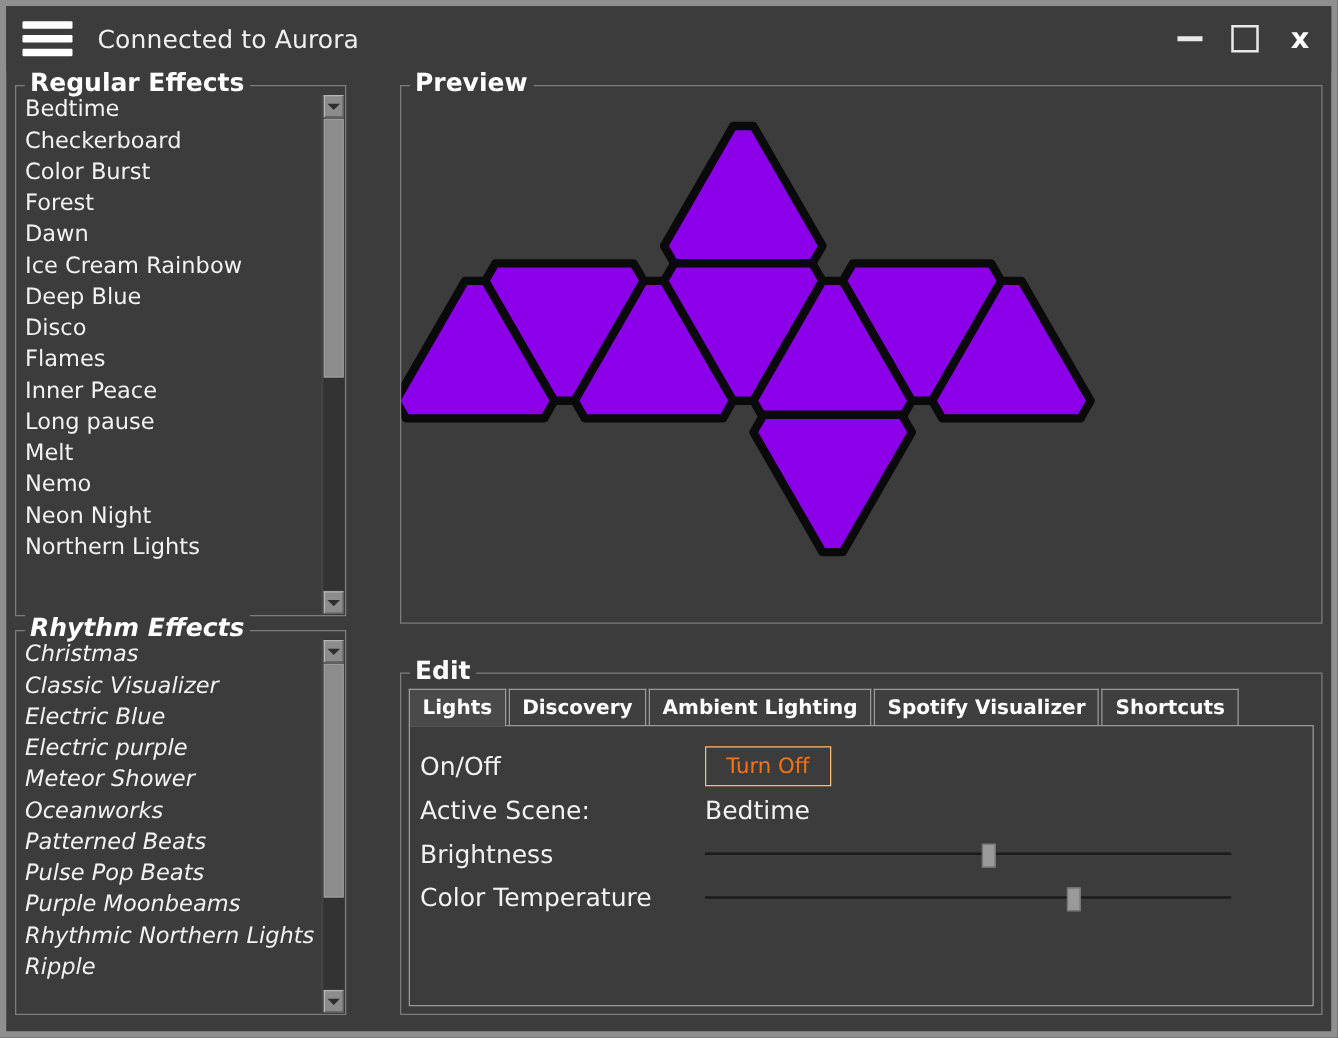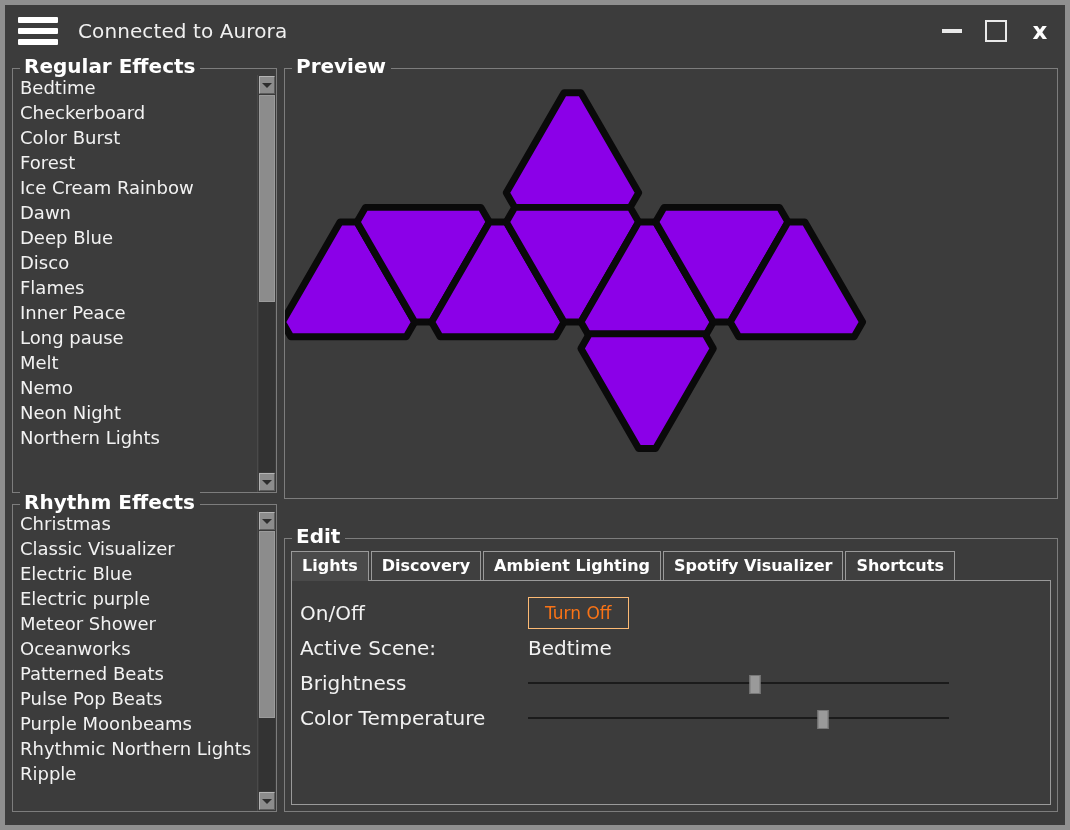--- a/index.html
+++ b/index.html
@@ -73,20 +73,21 @@
     line-height: 20px;
     font-family: "DejaVu Sans", sans-serif;
   }
 
   
   #body {
     flex: 1 1 auto;
     display: flex;
     padding: 0 0 8px 0;
     min-height: 0;
+    gap: 36px;
   }
   #left-col {
     flex: 0 0 272px;
     display: flex;
     flex-direction: column;
     padding-left: 7px;
     min-height: 0;
   }
   #right-col {
     flex: 1 1 auto;
@@ -315,43 +316,43 @@
     <div id="left-col">
 
       <div class="groupbox" id="regular-gb" style="flex:0 0 425px;">
         <div class="gb-title">Regular Effects</div>
         <div class="listwrap">
           <div class="listbox" id="regular-list">
               <div class="list-item">Bedtime</div>
               <div class="list-item">Checkerboard</div>
               <div class="list-item">Color Burst</div>
               <div class="list-item">Forest</div>
+              <div class="list-item">Dawn</div>
               <div class="list-item">Ice Cream Rainbow</div>
-              <div class="list-item">Dawn</div>
               <div class="list-item">Deep Blue</div>
               <div class="list-item">Disco</div>
               <div class="list-item">Flames</div>
               <div class="list-item">Inner Peace</div>
               <div class="list-item">Long pause</div>
               <div class="list-item">Melt</div>
               <div class="list-item">Nemo</div>
               <div class="list-item">Neon Night</div>
               <div class="list-item">Northern Lights</div>
             </div>
           <div class="sbar">
             <div class="sb-btn"></div>
             <div class="sb-track">
               <div class="sb-thumb" id="reg-thumb" style="top: 0%; height: 55%;"></div>
             </div>
             <div class="sb-btn"></div>
           </div>
         </div>
       </div>
 
-      <div class="groupbox" id="rhythm-gb" style="flex:1 1 auto; margin-bottom:5px;">
+      <div class="groupbox" id="rhythm-gb" style="flex:1 1 auto; margin-bottom:5px;font-style:italic;">
         <div class="gb-title">Rhythm Effects</div>
         <div class="listwrap">
           <div class="listbox" id="rhythm-list">
               <div class="list-item">Christmas</div>
               <div class="list-item">Classic Visualizer</div>
               <div class="list-item">Electric Blue</div>
               <div class="list-item">Electric purple</div>
               <div class="list-item">Meteor Shower</div>
               <div class="list-item">Oceanworks</div>
               <div class="list-item">Patterned Beats</div>

